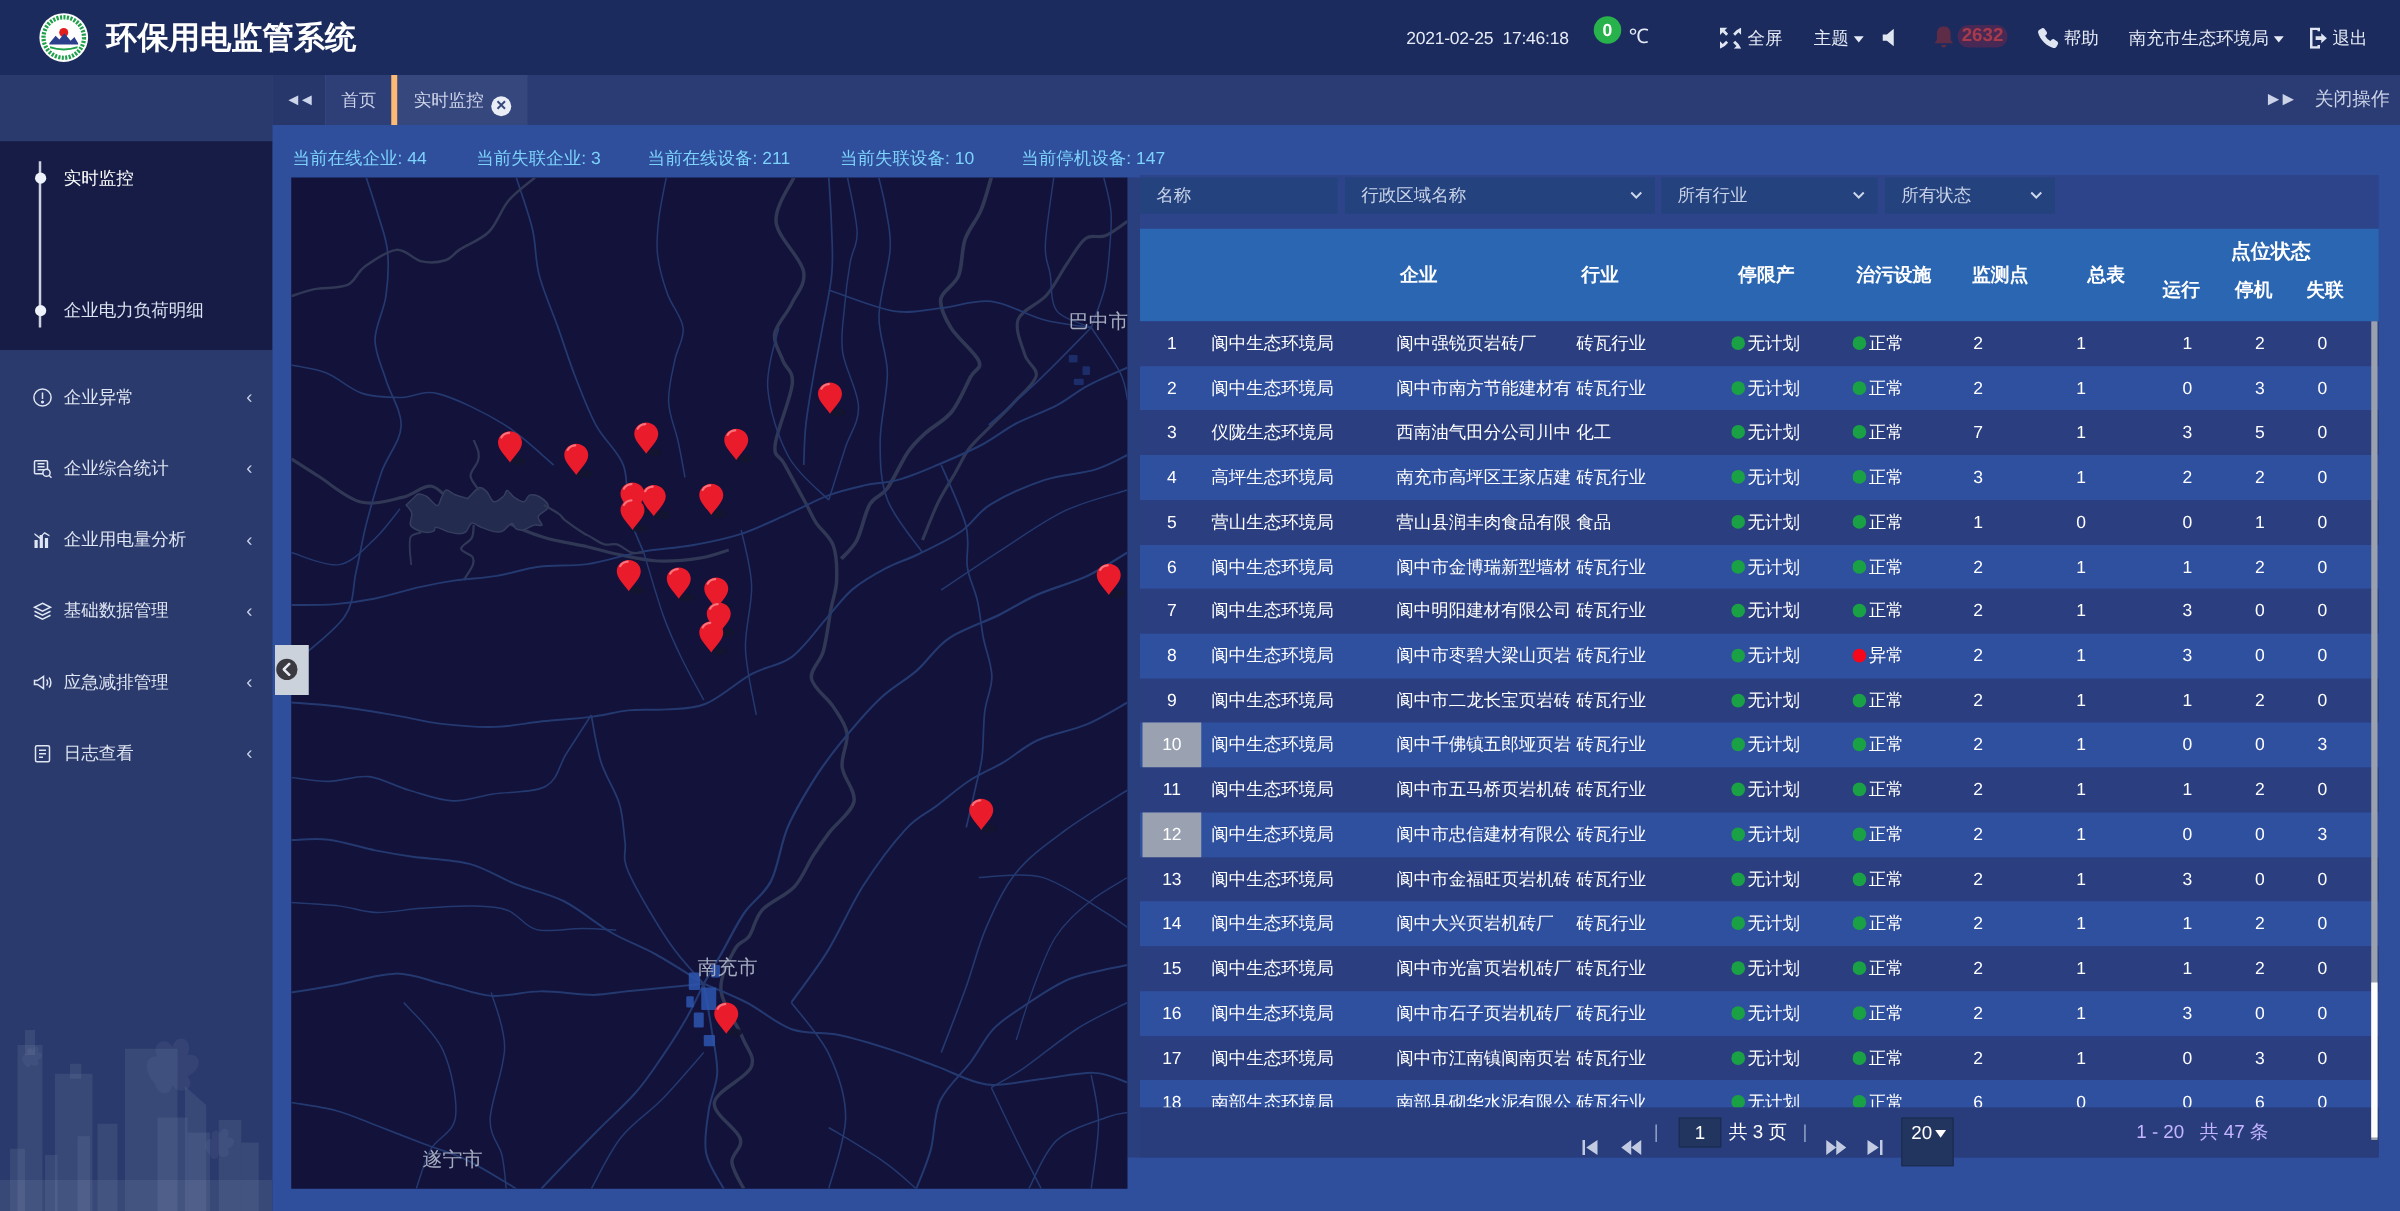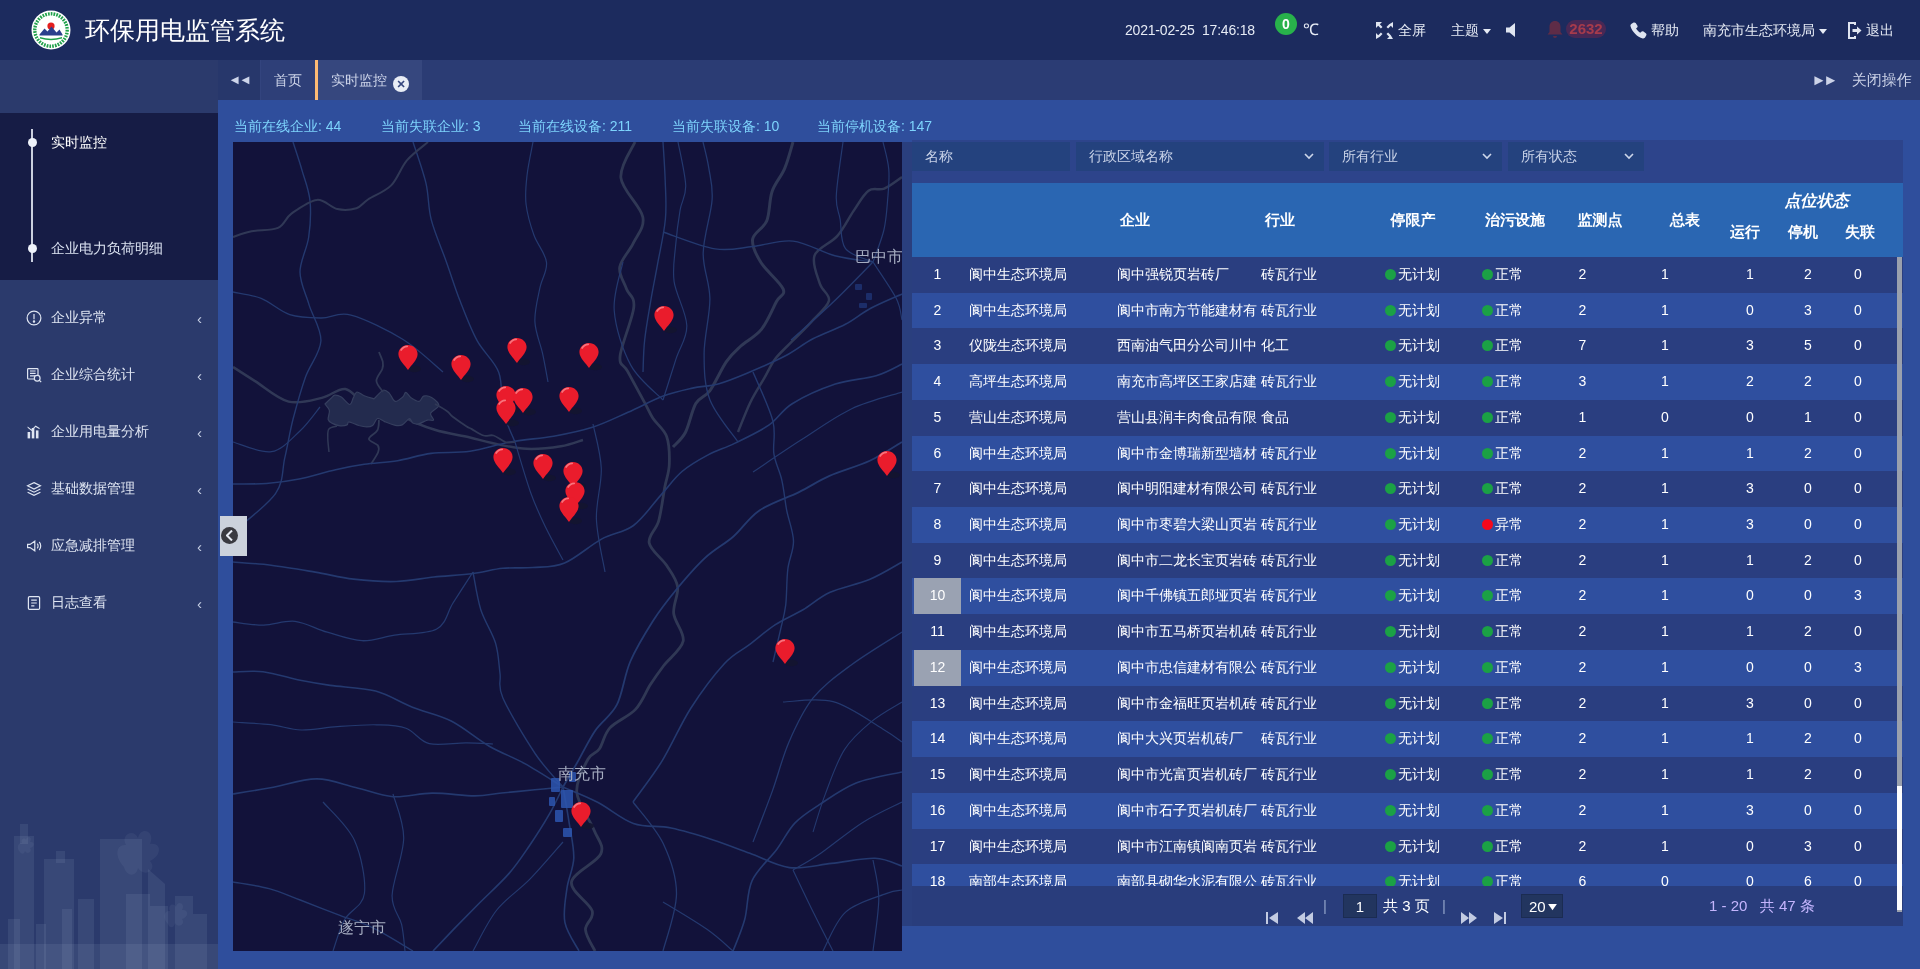--- a/index.html
+++ b/index.html
@@ -1,20 +1,20 @@
 <!DOCTYPE html>
 <html lang="zh"><head>
 <meta charset="utf-8">
 <style>
 *{margin:0;padding:0;box-sizing:border-box}
 body{width:1920px;height:969px;overflow:hidden;font-family:"Liberation Sans",sans-serif;background:#2f4e9c;position:relative}
 .abs{position:absolute}
 
 #hdr{left:0;top:0;width:1920px;height:60px;background:#1c2b5e}
-#hdr .title{left:85px;top:0;height:60px;line-height:60px;color:#fff;font-size:25px;font-weight:normal}
+#hdr .title{left:85px;top:0;height:60px;line-height:60px;color:#fff;font-size:25px;font-weight:bold}
 .hitem{top:0;height:60px;line-height:60px;color:#e6ebf5;font-size:14px;white-space:nowrap}
 #tempbadge{left:1275px;top:13px;width:22px;height:22px;border-radius:50%;background:#28b24b;color:#fff;font-size:14px;font-weight:bold;text-align:center;line-height:22px}
 .bellbadge{left:1566px;top:20px;width:40px;height:18px;border-radius:9px;background:rgba(145,38,72,.38);color:#a63b4c;font-size:15px;font-weight:bold;text-align:center;line-height:18px}
 .caret{display:inline-block;width:0;height:0;border-left:4.5px solid transparent;border-right:4.5px solid transparent;border-top:5.5px solid #e6ebf5;vertical-align:middle;margin-left:4px}
 
 #side{left:0;top:60px;width:218px;height:909px;background:#2b3a6c;overflow:hidden}
 .mitem{position:absolute;left:0;width:218px;height:57px;color:#dfe5f2;font-size:14px}
 .mitem .mtxt{position:absolute;left:51px;top:50%;transform:translateY(-50%)}
 .mitem .micon{position:absolute;left:26px;top:50%;transform:translateY(-50%);width:16px;height:16px}
 .mitem .arr{position:absolute;right:16px;top:50%;transform:translateY(-50%);font-size:15px;color:#c6cfe4;font-family:"Liberation Sans",sans-serif}
@@ -22,40 +22,40 @@
 #submenu .vline{position:absolute;left:31px;top:16px;width:2px;height:133px;background:rgba(235,240,250,.85)}
 .sitem{position:absolute;left:0;width:218px;height:53px;color:#dce3f2;font-size:14px}
 .sitem .sdot{position:absolute;left:27.5px;top:50%;margin-top:-4.5px;width:9px;height:9px;border-radius:50%;background:#eef2fa}
 .sitem .stxt{position:absolute;left:51px;top:50%;transform:translateY(-50%)}
 
 #skyline{position:absolute;left:0;bottom:0;width:218px;height:165px}
 
 #tabbar{left:218px;top:60px;width:1702px;height:40px;background:#2b3c74}
 #tabbar .dbl{position:absolute;left:0;top:0;width:42px;height:40px;background:#27376b;color:#cdd5ea;text-align:center;line-height:40px;font-size:13px;letter-spacing:-2px}
 .tab{position:absolute;top:0;height:40px;line-height:40px;font-size:14px;color:#ccd3e8;text-align:center}
-#tab1{left:42px;width:58px;background:#2e3f78;border-left:1px solid #33447e;border-right:3px solid #fdba74}
+#tab1{left:42px;width:58px;background:#2e3f78;border-left:1px solid #33447e;border-right:5px solid #fdba74}
 #tab2{left:100px;width:104px;background:#36477e}
 .tclose{display:inline-block;width:16px;height:16px;border-radius:50%;background:#e9edf5;color:#36477e;font-size:11px;line-height:16px;font-weight:bold;vertical-align:-3px;margin-left:6px;text-align:center}
 #tabbar .rgt{position:absolute;right:4px;top:0;height:40px;line-height:40px;color:#ccd3e8;font-size:15px}
 
 #stats{left:218px;top:100px;width:1702px;height:42px;color:#7dd3fc;font-size:14px}
 #stats span{position:absolute;top:18px;white-space:nowrap}
 
 #map{left:233px;top:142px;width:669px;height:809px;background:#12123a;overflow:hidden}
 #collapse{left:220px;top:516px;width:27px;height:40px;background:#ccd2dc}
 #collapse .cir{position:absolute;left:1px;top:11px;width:17px;height:17px;border-radius:50%;background:#3a3a40;color:#dfe4ee;text-align:center;line-height:16px;font-size:12px;font-weight:bold}
 
 #panel{left:912px;top:140px;width:991px;height:786px;background:#2d448b}
 .fbox{position:absolute;top:2px;height:29px;background:#24427e;color:#c9d3e8;font-size:14px;line-height:29px;padding-left:13px}
 .fbox .chev{position:absolute;right:10px;top:9px;width:10px;height:10px}
 
 #thead{position:absolute;left:0;top:43px;width:991px;height:74px;background:#2a66b2;color:#fff;font-size:15px;font-weight:bold}
 #thead .hc{position:absolute;top:0;height:74px;display:flex;align-items:center;justify-content:center;text-align:center}
 #thead .hl{justify-content:flex-start}
-#thead .grp{position:absolute;left:818px;top:8px;width:173px;text-align:center;font-style:italic;font-size:16px}
+#thead .grp{position:absolute;left:818px;top:8px;width:173px;text-align:center;font-size:16px}
 #thead .sub{position:absolute;top:40px;width:58px;text-align:left}
 #tbody{position:absolute;left:0;top:117px;width:991px;height:629px;overflow:hidden}
 .tr{position:relative;width:991px;height:35.72px;color:#fff;font-size:14px}
 .tr.odd{background:#2a3e80}
 .tr.even{background:#2f4f9f}
 .tr>div{position:absolute;top:0;height:35.72px;line-height:35.72px;white-space:nowrap;overflow:hidden}
 .c-num{left:2px;width:47px;text-align:center}
 .c-num.gray{background:#9aa2b2;color:#fff}
 .c-reg{left:57px;width:147px}
 .c-comp{left:205px;width:143px}
@@ -68,21 +68,21 @@
 .c-stop{left:858px;width:76px;text-align:center}
 .c-lost{left:934px;width:24px;text-align:center}
 .dot{display:inline-block;width:11px;height:11px;border-radius:50%;margin-right:2px;vertical-align:-1px}
 .dot.grn{background:#1ba145}
 .dot.red{background:#f5081c}
 
 #pager{position:absolute;left:0;top:746px;width:991px;height:40px;background:#293d7c;color:#ccd5ea;font-size:15px}
 #pager .pi{position:absolute;top:0;height:40px;line-height:40px}
 .pgicon{fill:#c2cbe2}
 #pginput{position:absolute;left:431px;top:8px;width:34px;height:24px;background:#22355f;border:1px solid #1b2c52;color:#fff;font-size:15px;text-align:center;line-height:24px}
-#pgsel{position:absolute;left:609px;top:8px;width:42px;height:24px;background:#22355f;border:1px solid #1b2c52;color:#fff;font-size:15px;line-height:24px;padding-left:7px}
+#pgsel{position:absolute;left:609px;top:8px;width:42px;height:39px;background:#22355f;border:1px solid #1b2c52;color:#fff;font-size:15px;line-height:24px;padding-left:7px}
 
 #sbar{left:1897px;top:257px;width:5px;height:655px;background:#9aa0ad}
 #sthumb{position:absolute;left:0;top:529px;width:5px;height:124px;background:#fdfdfe}
 </style>
 </head>
 <body>
 <div class="abs" id="hdr">
   <svg class="abs" style="left:31px;top:10px" width="40" height="40" viewBox="0 0 40 40">
     <circle cx="20" cy="20" r="19.5" fill="#fff"></circle>
     <circle cx="20" cy="20" r="16.2" fill="none" stroke="#1fa04a" stroke-width="3.4" stroke-dasharray="1.7,1.1"></circle>

